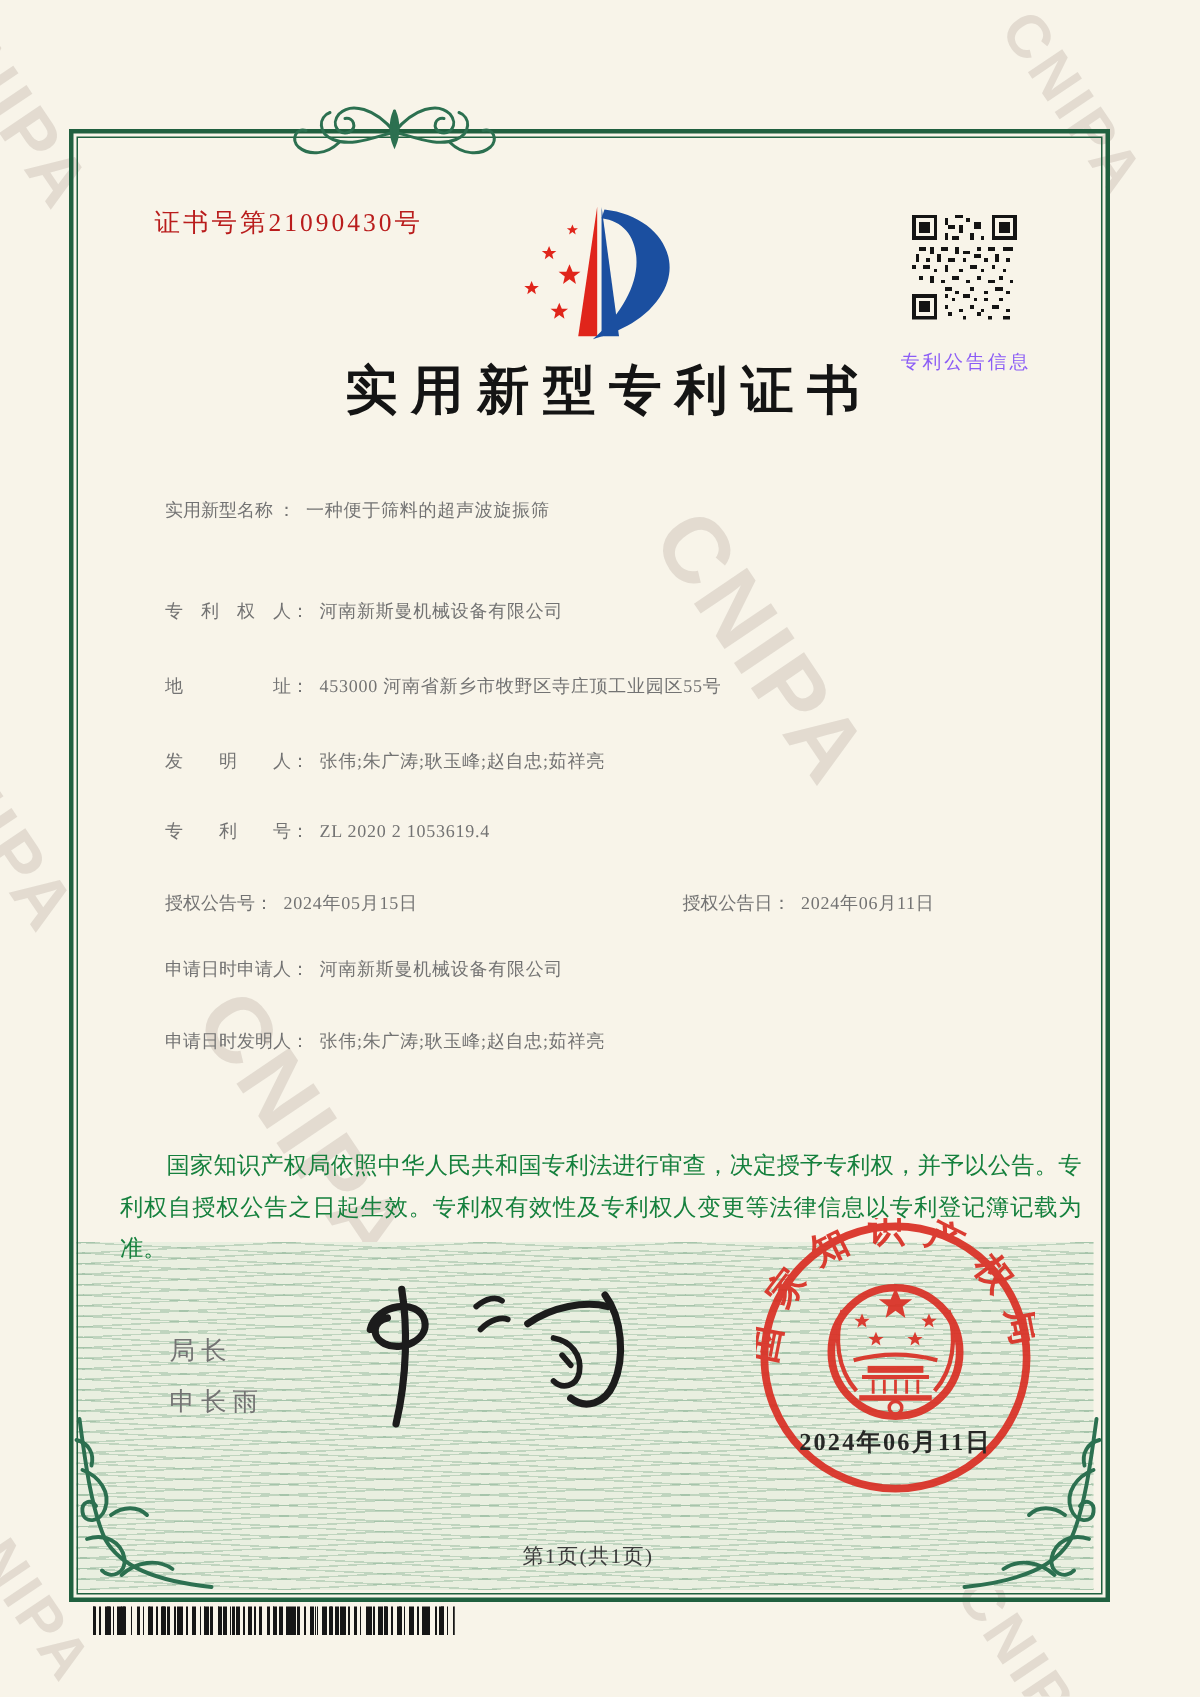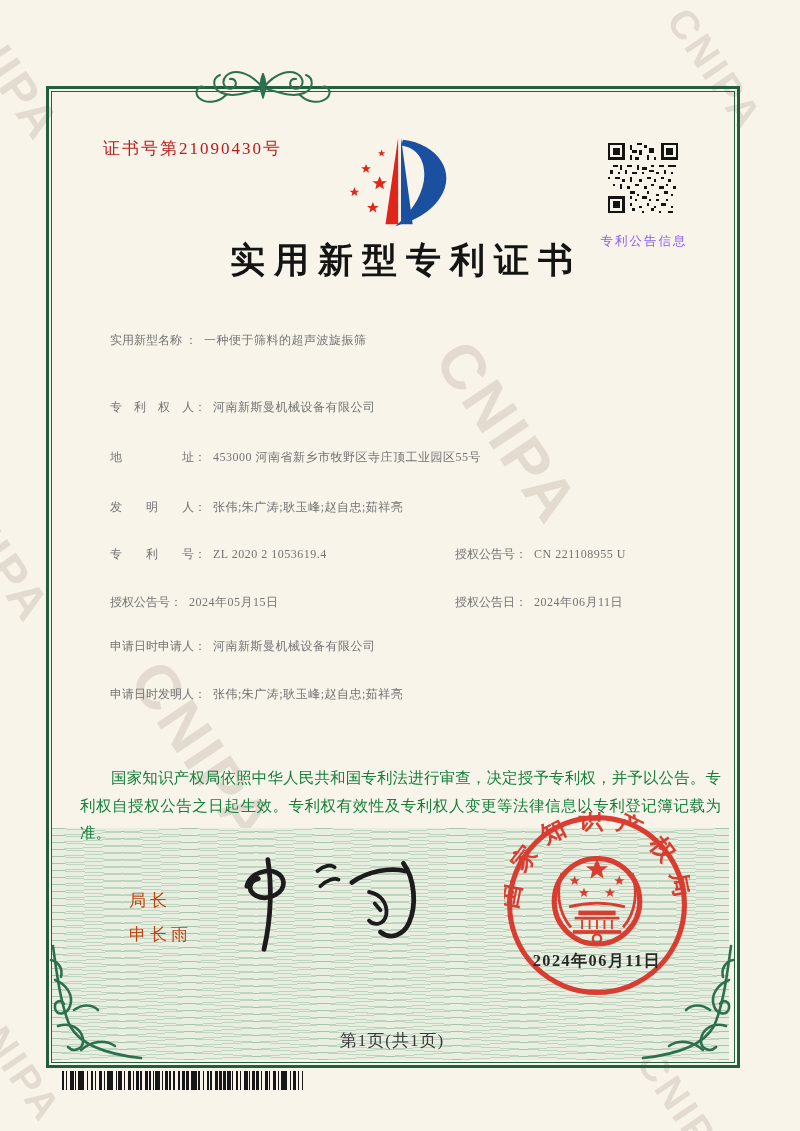--- a/index.html
+++ b/index.html
@@ -36,26 +36,25 @@
   .qr-label{position:absolute;left:588px;top:218px;width:112px;text-align:center;
     font-size:12.5px;letter-spacing:2px;color:#8b5cf6;margin-top:15px;}
   .row{position:absolute;left:110px;font-size:12px;color:#737373;white-space:nowrap;}
   .row .val{margin-left:7px;letter-spacing:.5px;}
   .row .col2{position:absolute;left:345px;top:0;white-space:nowrap;}
   .notice{
     position:absolute;left:80px;top:764px;width:641px;
     font-size:15.5px;line-height:27.5px;text-align:justify;text-indent:2em;color:#15803d;
   }
   .sig-label{
-    position:absolute;left:113px;font-size:17px;letter-spacing:4px;color:#c2410c;
+    position:absolute;left:113px;font-size:17px;letter-spacing:4px;color:#737373;
     font-family:"Liberation Sans","DejaVu Sans",sans-serif;
-    margin-left:16px;
   }
   .footer{position:absolute;left:46px;top:1029px;width:692px;text-align:center;
-    font-size:17px;letter-spacing:1px;color:#3a3a3a;}
+    font-size:14px;letter-spacing:1px;color:#3a3a3a;}
   .barcode{
     position:absolute;left:62px;top:1071px;width:241px;height:19px;
     background-image:
       repeating-linear-gradient(90deg,#161616 0 2px,rgba(0,0,0,0) 2px 4px,#161616 4px 5px,rgba(0,0,0,0) 5px 8px,#161616 8px 11px,rgba(0,0,0,0) 11px 13px,#161616 13px 14px,rgba(0,0,0,0) 14px 16px,#161616 16px 19px,rgba(0,0,0,0) 19px 20px,#161616 20px 22px,rgba(0,0,0,0) 22px 25px,#161616 25px 26px,rgba(0,0,0,0) 26px 29px),
       repeating-linear-gradient(90deg,#161616 0 1px,rgba(0,0,0,0) 1px 9px,#161616 9px 12px,rgba(0,0,0,0) 12px 19px,#161616 19px 21px,rgba(0,0,0,0) 21px 37px);
   }
   svg{display:block;}
   .seal-arc{font-size:26px;font-weight:bold;letter-spacing:13px;fill:#d93025;
     font-family:"Liberation Serif","DejaVu Serif",serif;}
   .seal-date{font-size:17.5px;font-weight:600;letter-spacing:1.5px;fill:#191919;
@@ -223,23 +222,20 @@
   <span>专　利　权　人：</span><span class="val">河南新斯曼机械设备有限公司</span>
 </div>
 <div class="row" style="top:449px">
   <span>地　　　　　址：</span><span class="val">453000 河南省新乡市牧野区寺庄顶工业园区55号</span>
 </div>
 <div class="row" style="top:499px">
   <span>发　　明　　人：</span><span class="val">张伟;朱广涛;耿玉峰;赵自忠;茹祥亮</span>
 </div>
 <div class="row" style="top:546px">
   <span>专　　利　　号：</span><span class="val">ZL 2020 2 1053619.4</span>
-  <span class="col2">
-    <span>授权公告号：</span><span class="val">CN 221108955 U</span>
-  </span>
 </div>
 <div class="row" style="top:594px">
   <span>授权公告号：</span><span class="val">2024年05月15日</span>
   <span class="col2">
     <span>授权公告日：</span><span class="val">2024年06月11日</span>
   </span>
 </div>
 <div class="row" style="top:638px">
   <span>申请日时申请人：</span><span class="val">河南新斯曼机械设备有限公司</span>
 </div>

